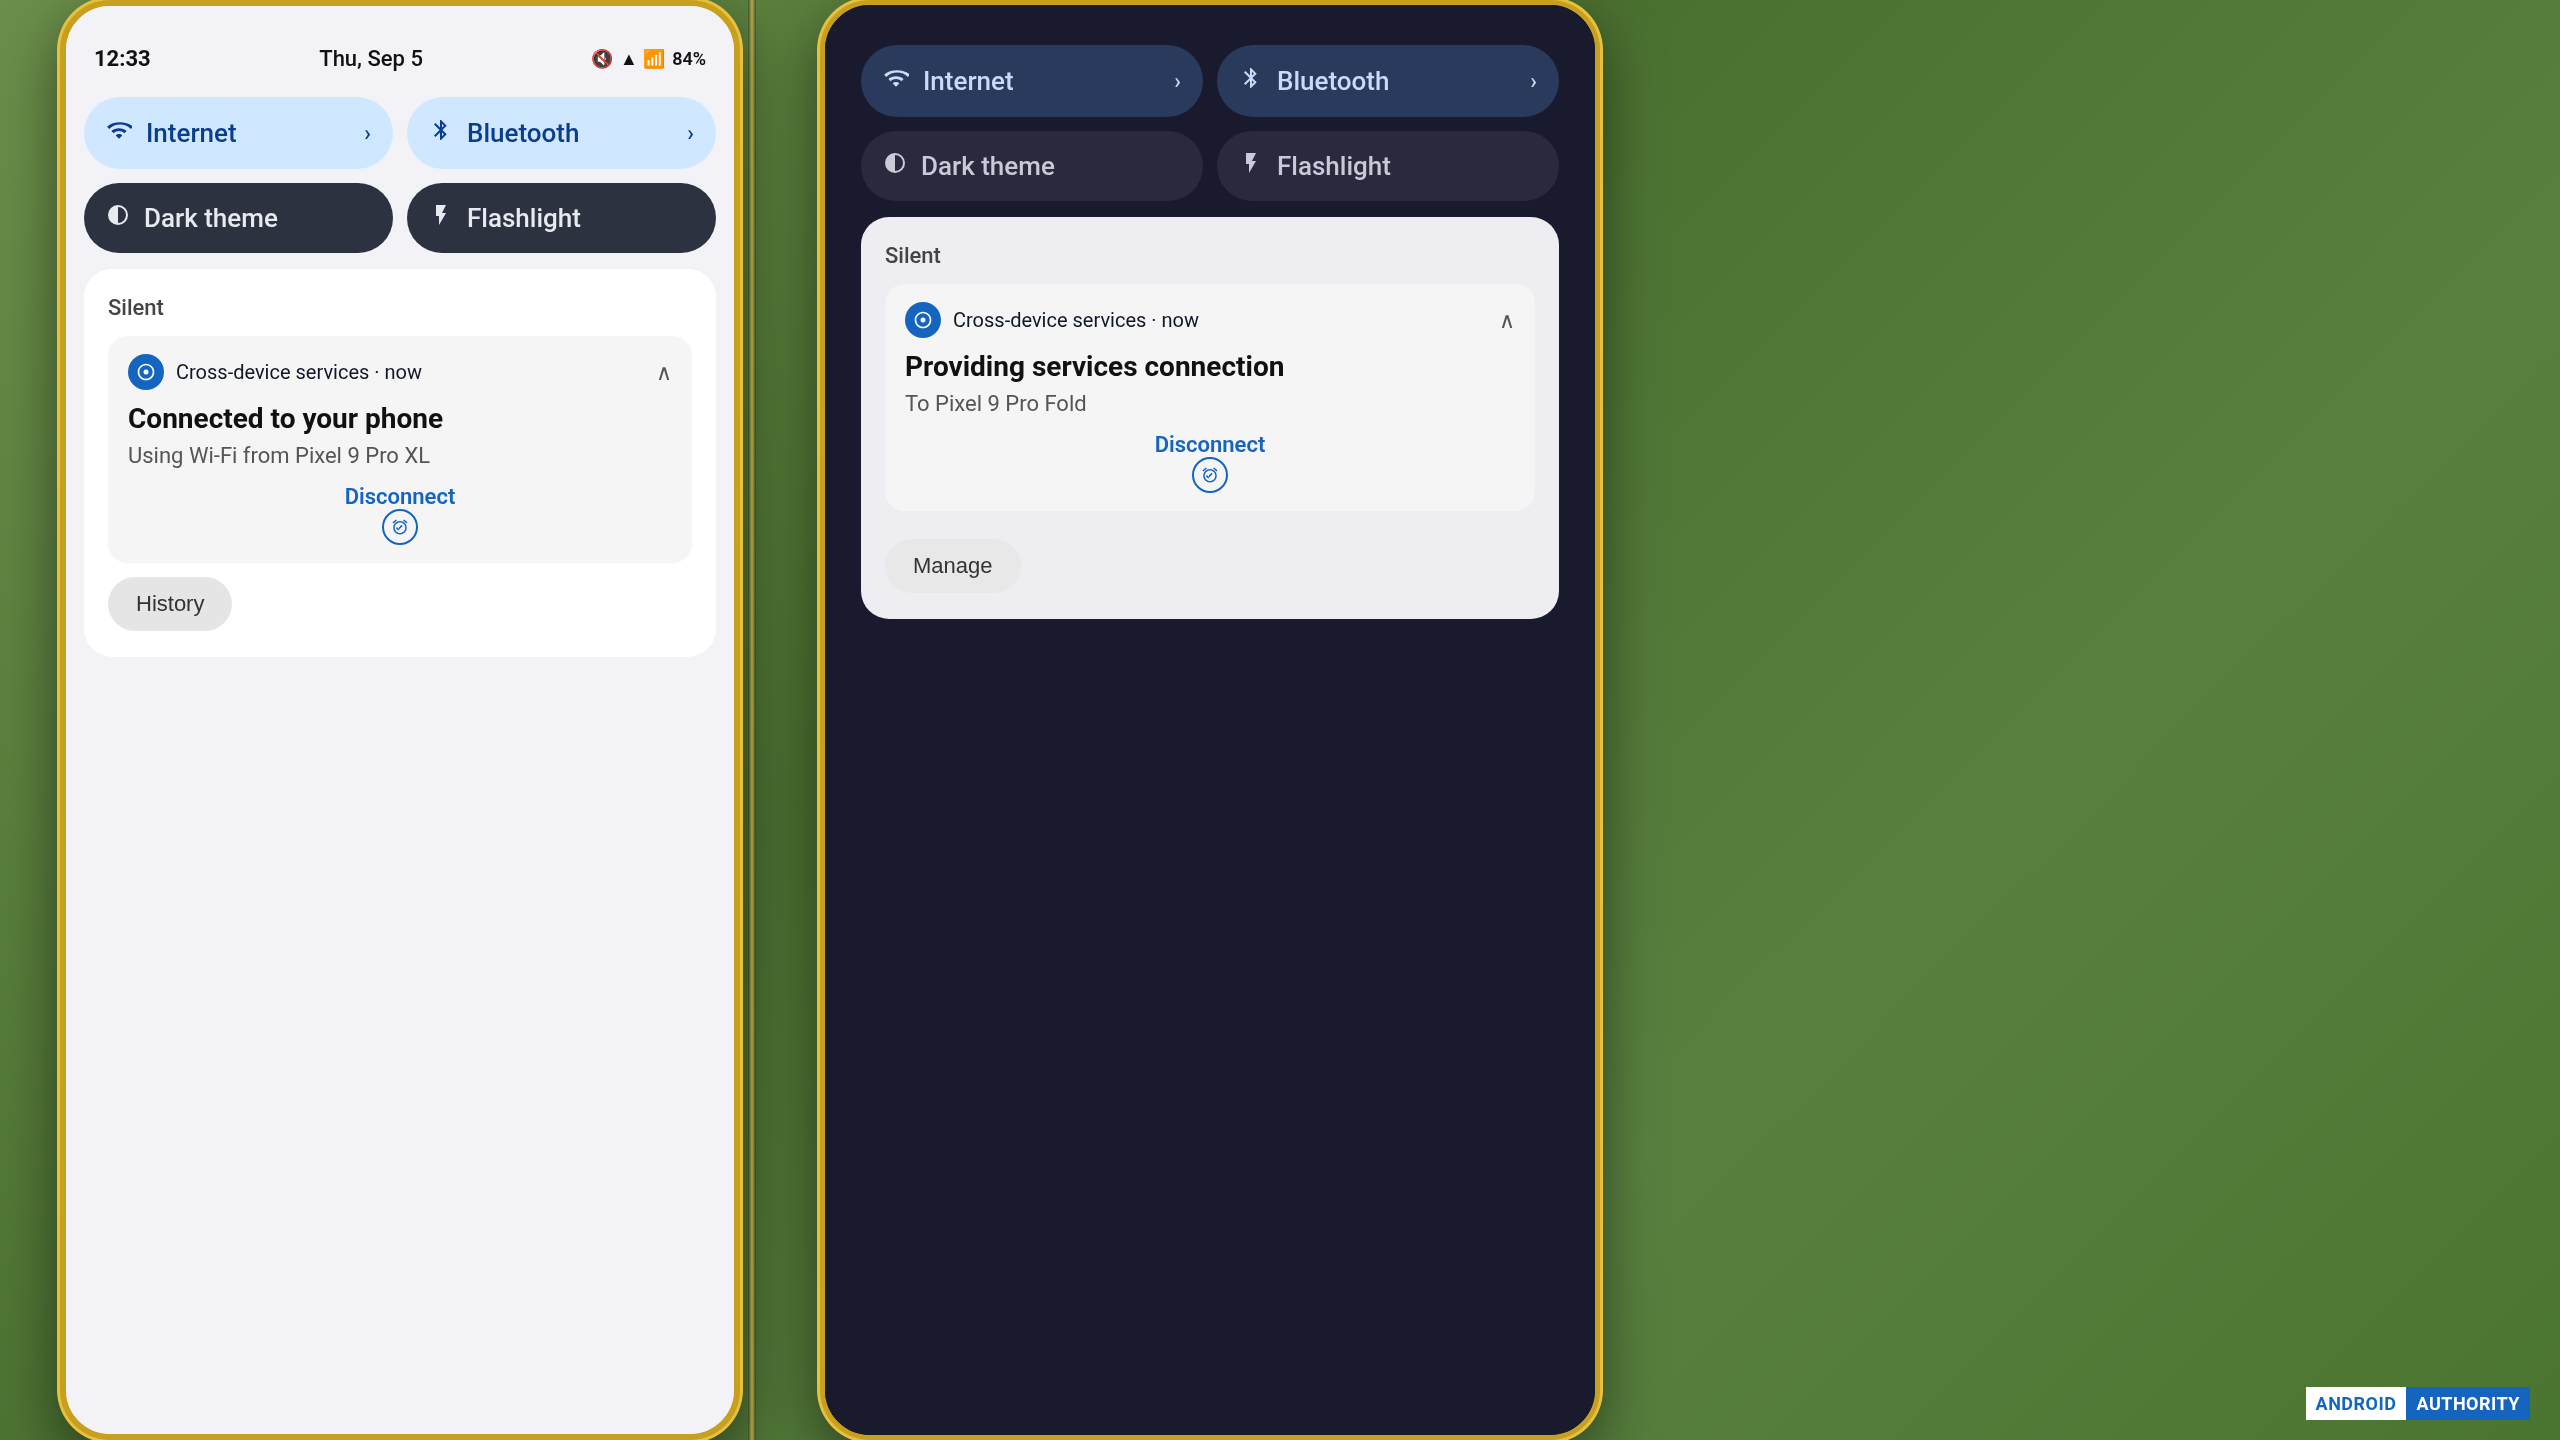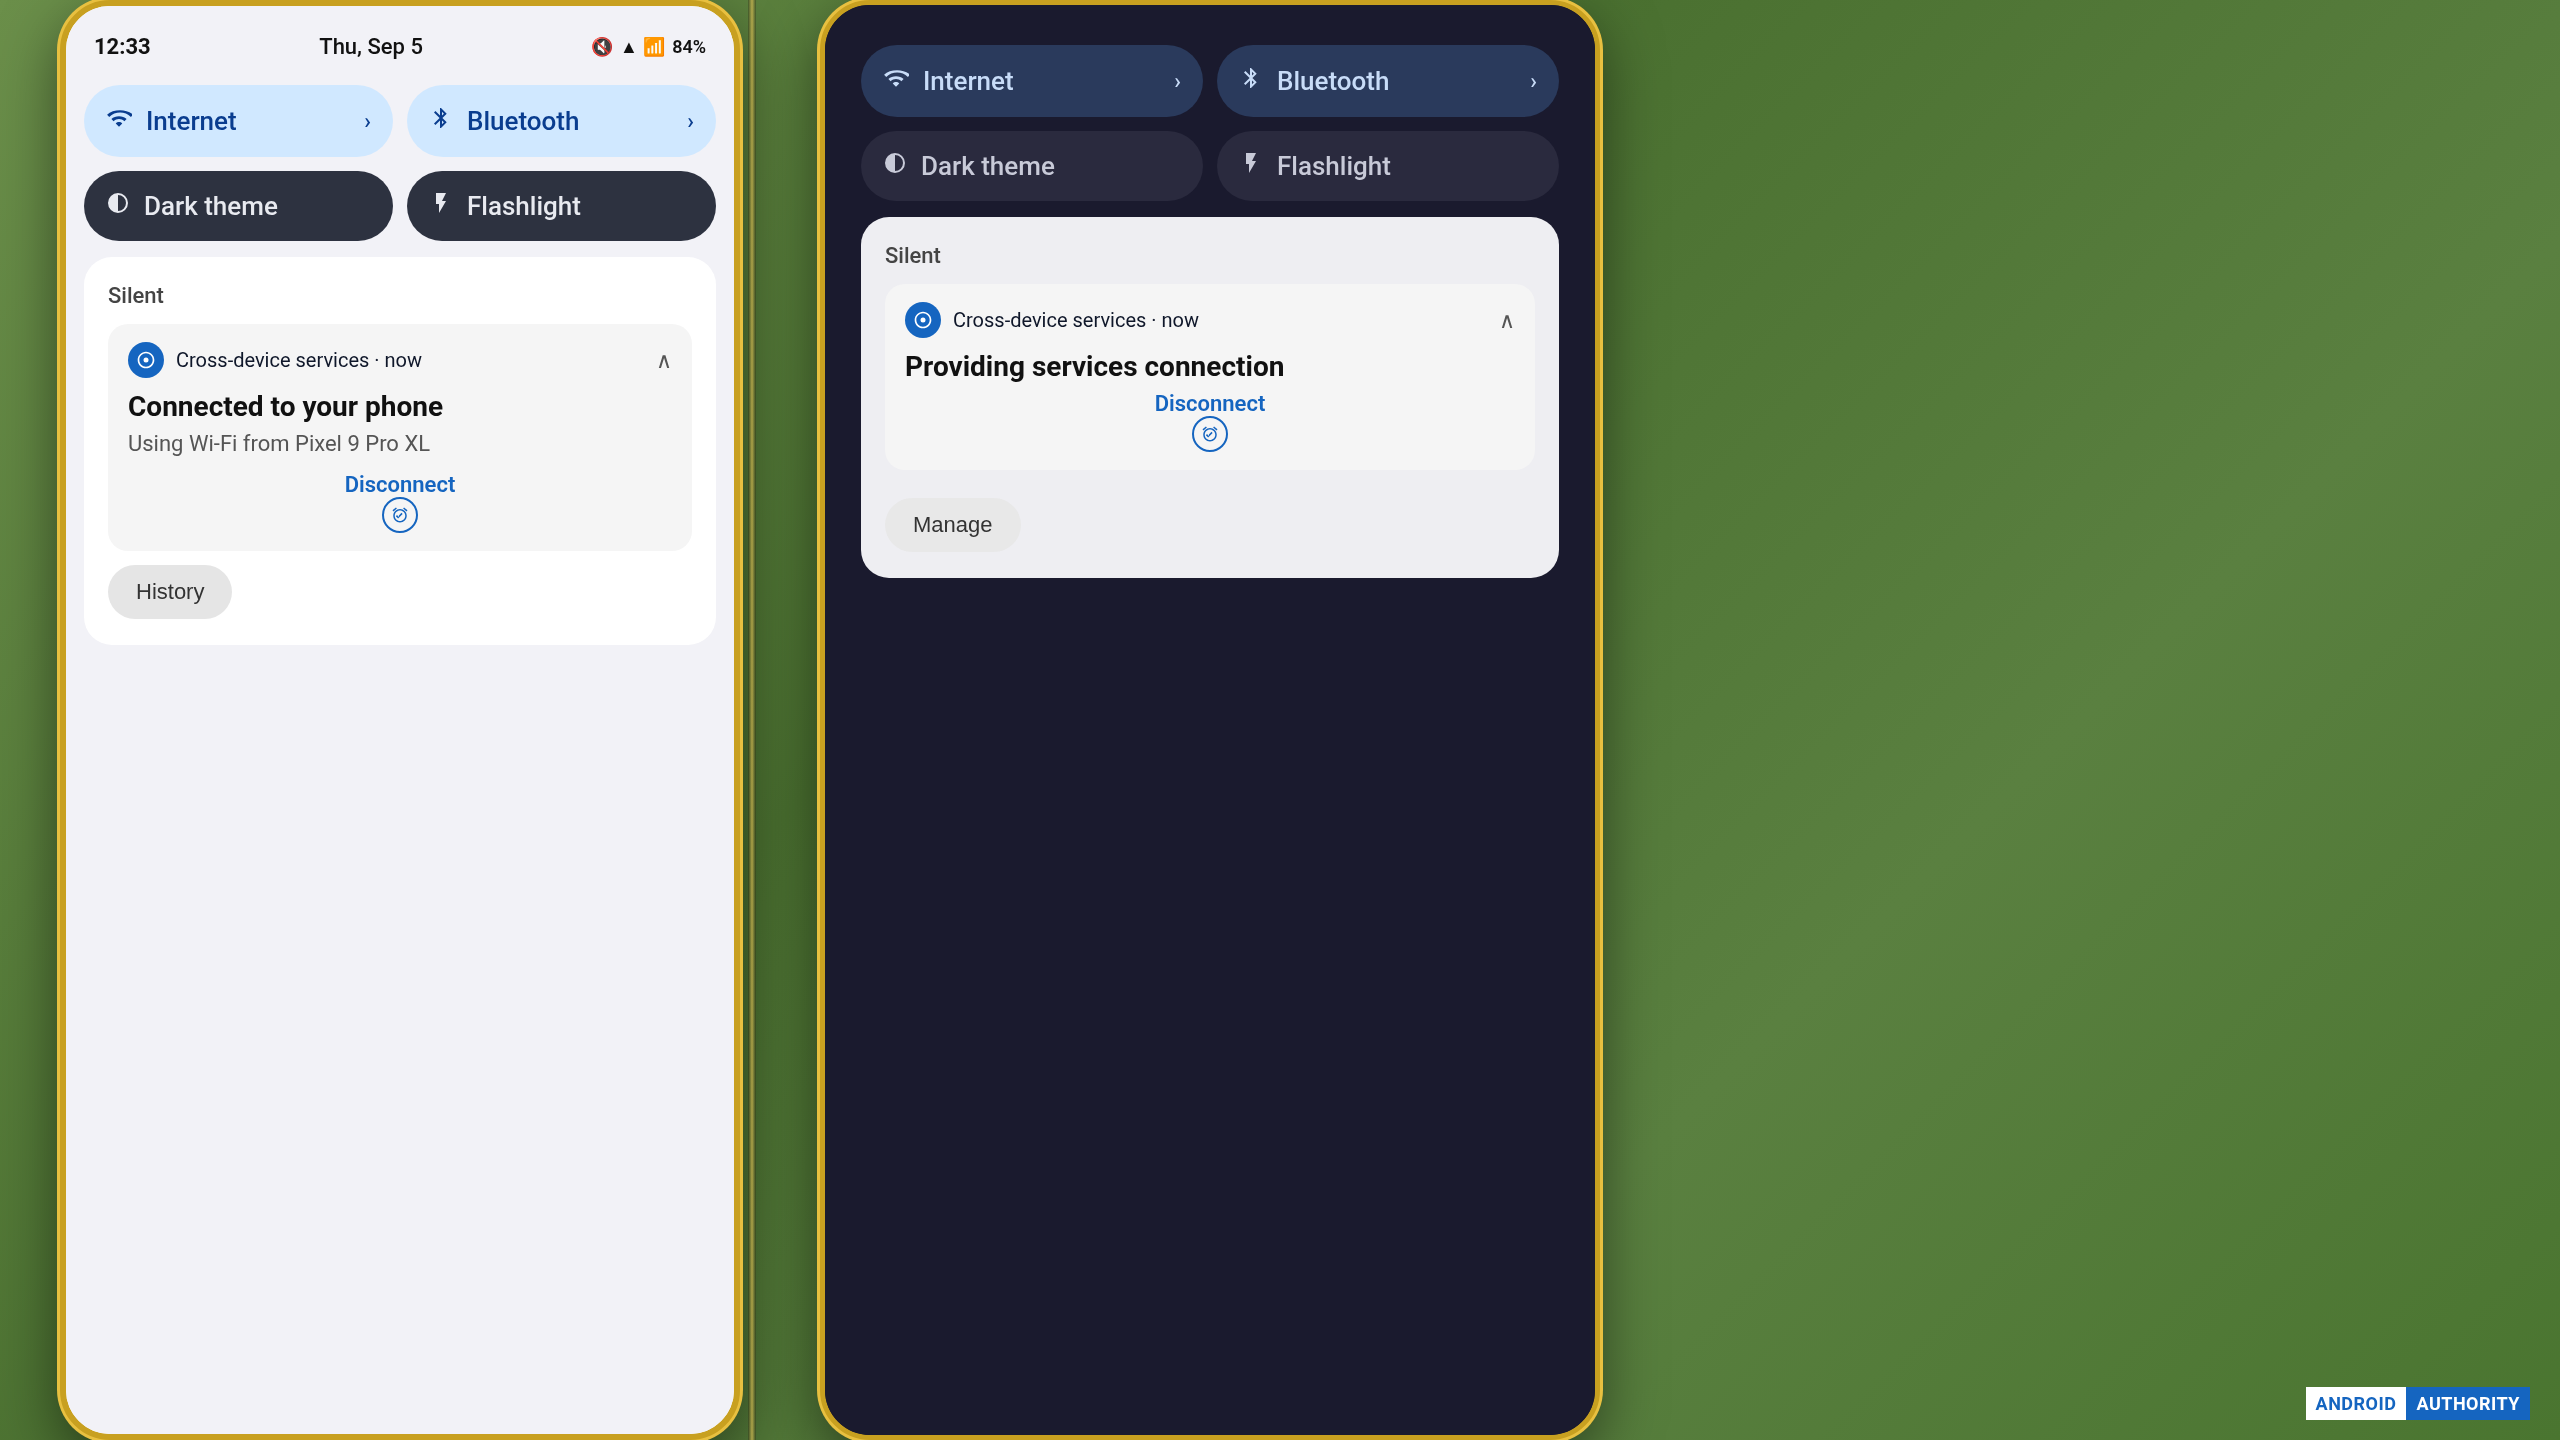--- a/index.html
+++ b/index.html
@@ -42,21 +42,21 @@
       width: 780px;
       background: #1a1a2e;
       border: 5px solid #c8a020;
       box-shadow: 0 0 0 3px #e8c040, 0 20px 60px rgba(0,0,0,0.5);
     }
 
     
     .phone-left .screen {
       background: #f2f2f7;
       height: 100%;
-      padding: 20px 18px;
+      padding: 32px 18px;
     }
 
     .status-bar {
       display: flex;
       justify-content: space-between;
       align-items: center;
       padding: 8px 10px;
       font-size: 22px;
       font-weight: 600;
       color: #111;
@@ -429,20 +429,21 @@
             <div class="notif-icon">
               <svg width="20" height="20" viewBox="0 0 24 24" fill="white">
                   <circle cx="12" cy="12" r="3"></circle>
                   <path d="M12 2C6.48 2 2 6.48 2 12s4.48 10 10 10 10-4.48 10-10S17.52 2 12 2zm0 18c-4.42 0-8-3.58-8-8s3.58-8 8-8 8 3.58 8 8-3.58 8-8 8z"></path>
                 </svg>
             </div>
             <span class="notif-source">Cross-device services · now</span>
             <span class="notif-chevron-up">∧</span>
           </div>
           <div class="notif-title">Providing services connection</div>
+          <div class="notif-body">To Pixel 9 Pro Fold</div>
           <div class="notif-actions">
             <span class="notif-action-btn">Disconnect</span>
             <div class="notif-snooze-icon">
               <svg width="18" height="18" viewBox="0 0 24 24" fill="#1565c0">
                   <path d="M7.88 3.39L6.6 1.86 2 5.71l1.29 1.53 4.59-3.85zM22 5.72l-4.6-3.86-1.29 1.53 4.6 3.86L22 5.72zM12 4c-4.97 0-9 4.03-9 9s4.02 9 9 9c4.97 0 9-4.03 9-9s-4.03-9-9-9zm0 16c-3.87 0-7-3.13-7-7s3.13-7 7-7 7 3.13 7 7-3.13 7-7 7zm-1.46-5.47L8 12l-1.5 1.5 3 3 6-6-1.5-1.5-3.46 3.53z"></path>
                 </svg>
             </div>
           </div>
         </div>
 

